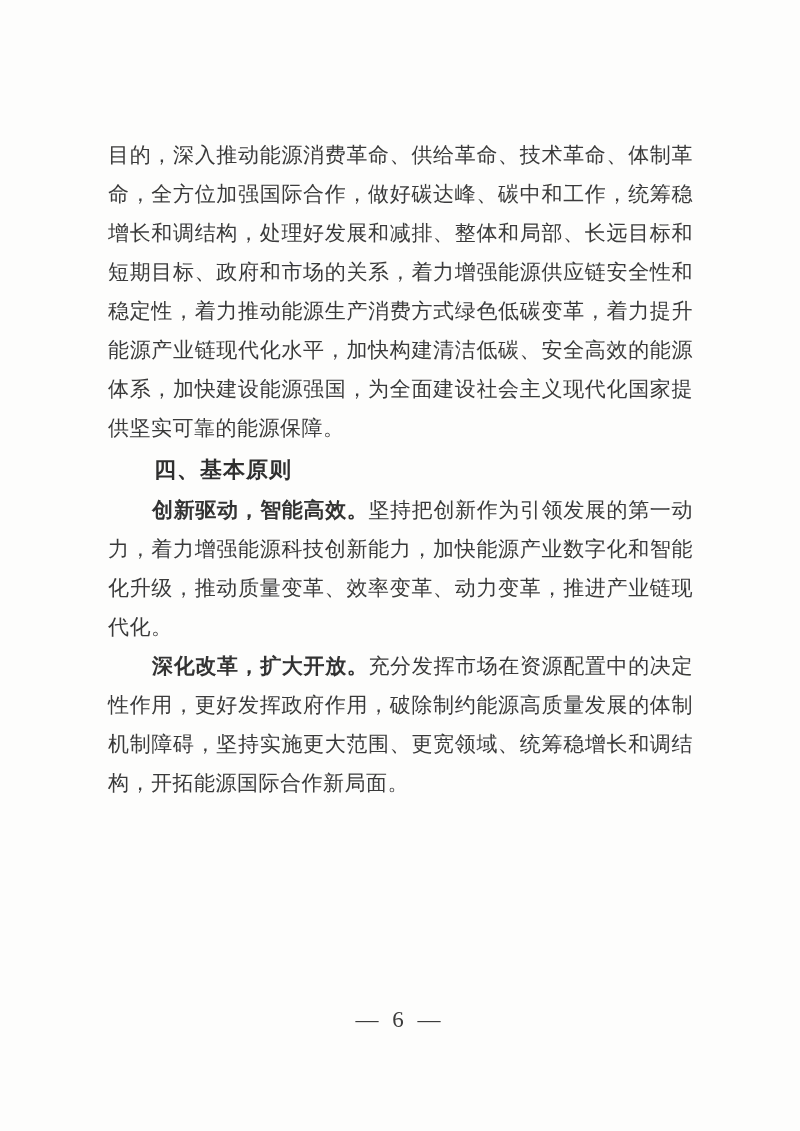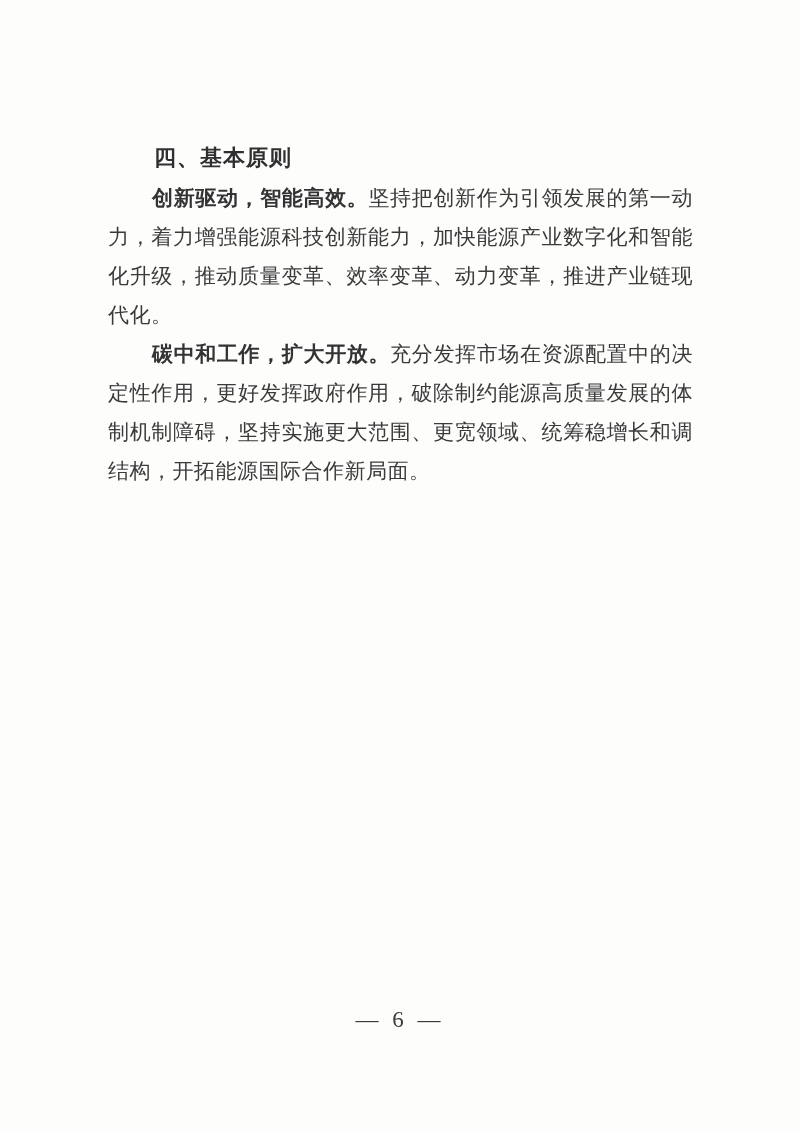--- a/index.html
+++ b/index.html
@@ -64,24 +64,25 @@
     color: #3c3c3c;
     letter-spacing: 4px;
   }
 </style>
 </head>
 <body>
 
 <div class="page">
   <div class="content">
 
+    <p class="para">目的，深入推动能源消费革命、供给革命、技术革命、体制革命，全方位加强国际合作，做好碳达峰、碳中和工作，统筹稳增长和调结构，处理好发展和减排、整体和局部、长远目标和短期目标、政府和市场的关系，着力增强能源供应链安全性和稳定性，着力推动能源生产消费方式绿色低碳变革，着力提升能源产业链现代化水平，加快构建清洁低碳、安全高效的能源体系，加快建设能源强国，为全面建设社会主义现代化国家提供坚实可靠的能源保障。</p>
 
     <h2 class="section-heading">四、基本原则</h2>
 
 
     <p class="para indent"><span class="lead">创新驱动，智能高效。</span><span>坚持把创新作为引领发展的第一动力，着力增强能源科技创新能力，加快能源产业数字化和智能化升级，推动质量变革、效率变革、动力变革，推进产业链现代化。</span></p>
 
-    <p class="para indent"><span class="lead">碳中和工作，扩大开放。</span><span>充分发挥市场在资源配置中的决定性作用，更好发挥政府作用，破除制约能源高质量发展的体制机制障碍，坚持实施更大范围、更宽领域、统筹稳增长和调结构，开拓能源国际合作新局面。</span></p>
+    <p class="para indent"><span class="lead">深化改革，扩大开放。</span><span>充分发挥市场在资源配置中的决定性作用，更好发挥政府作用，破除制约能源高质量发展的体制机制障碍，坚持实施更大范围、更宽领域、统筹稳增长和调结构，开拓能源国际合作新局面。</span></p>
 
   </div>
 
   <div class="page-footer">— 6 —</div>
 </div>
 
 </body></html>

